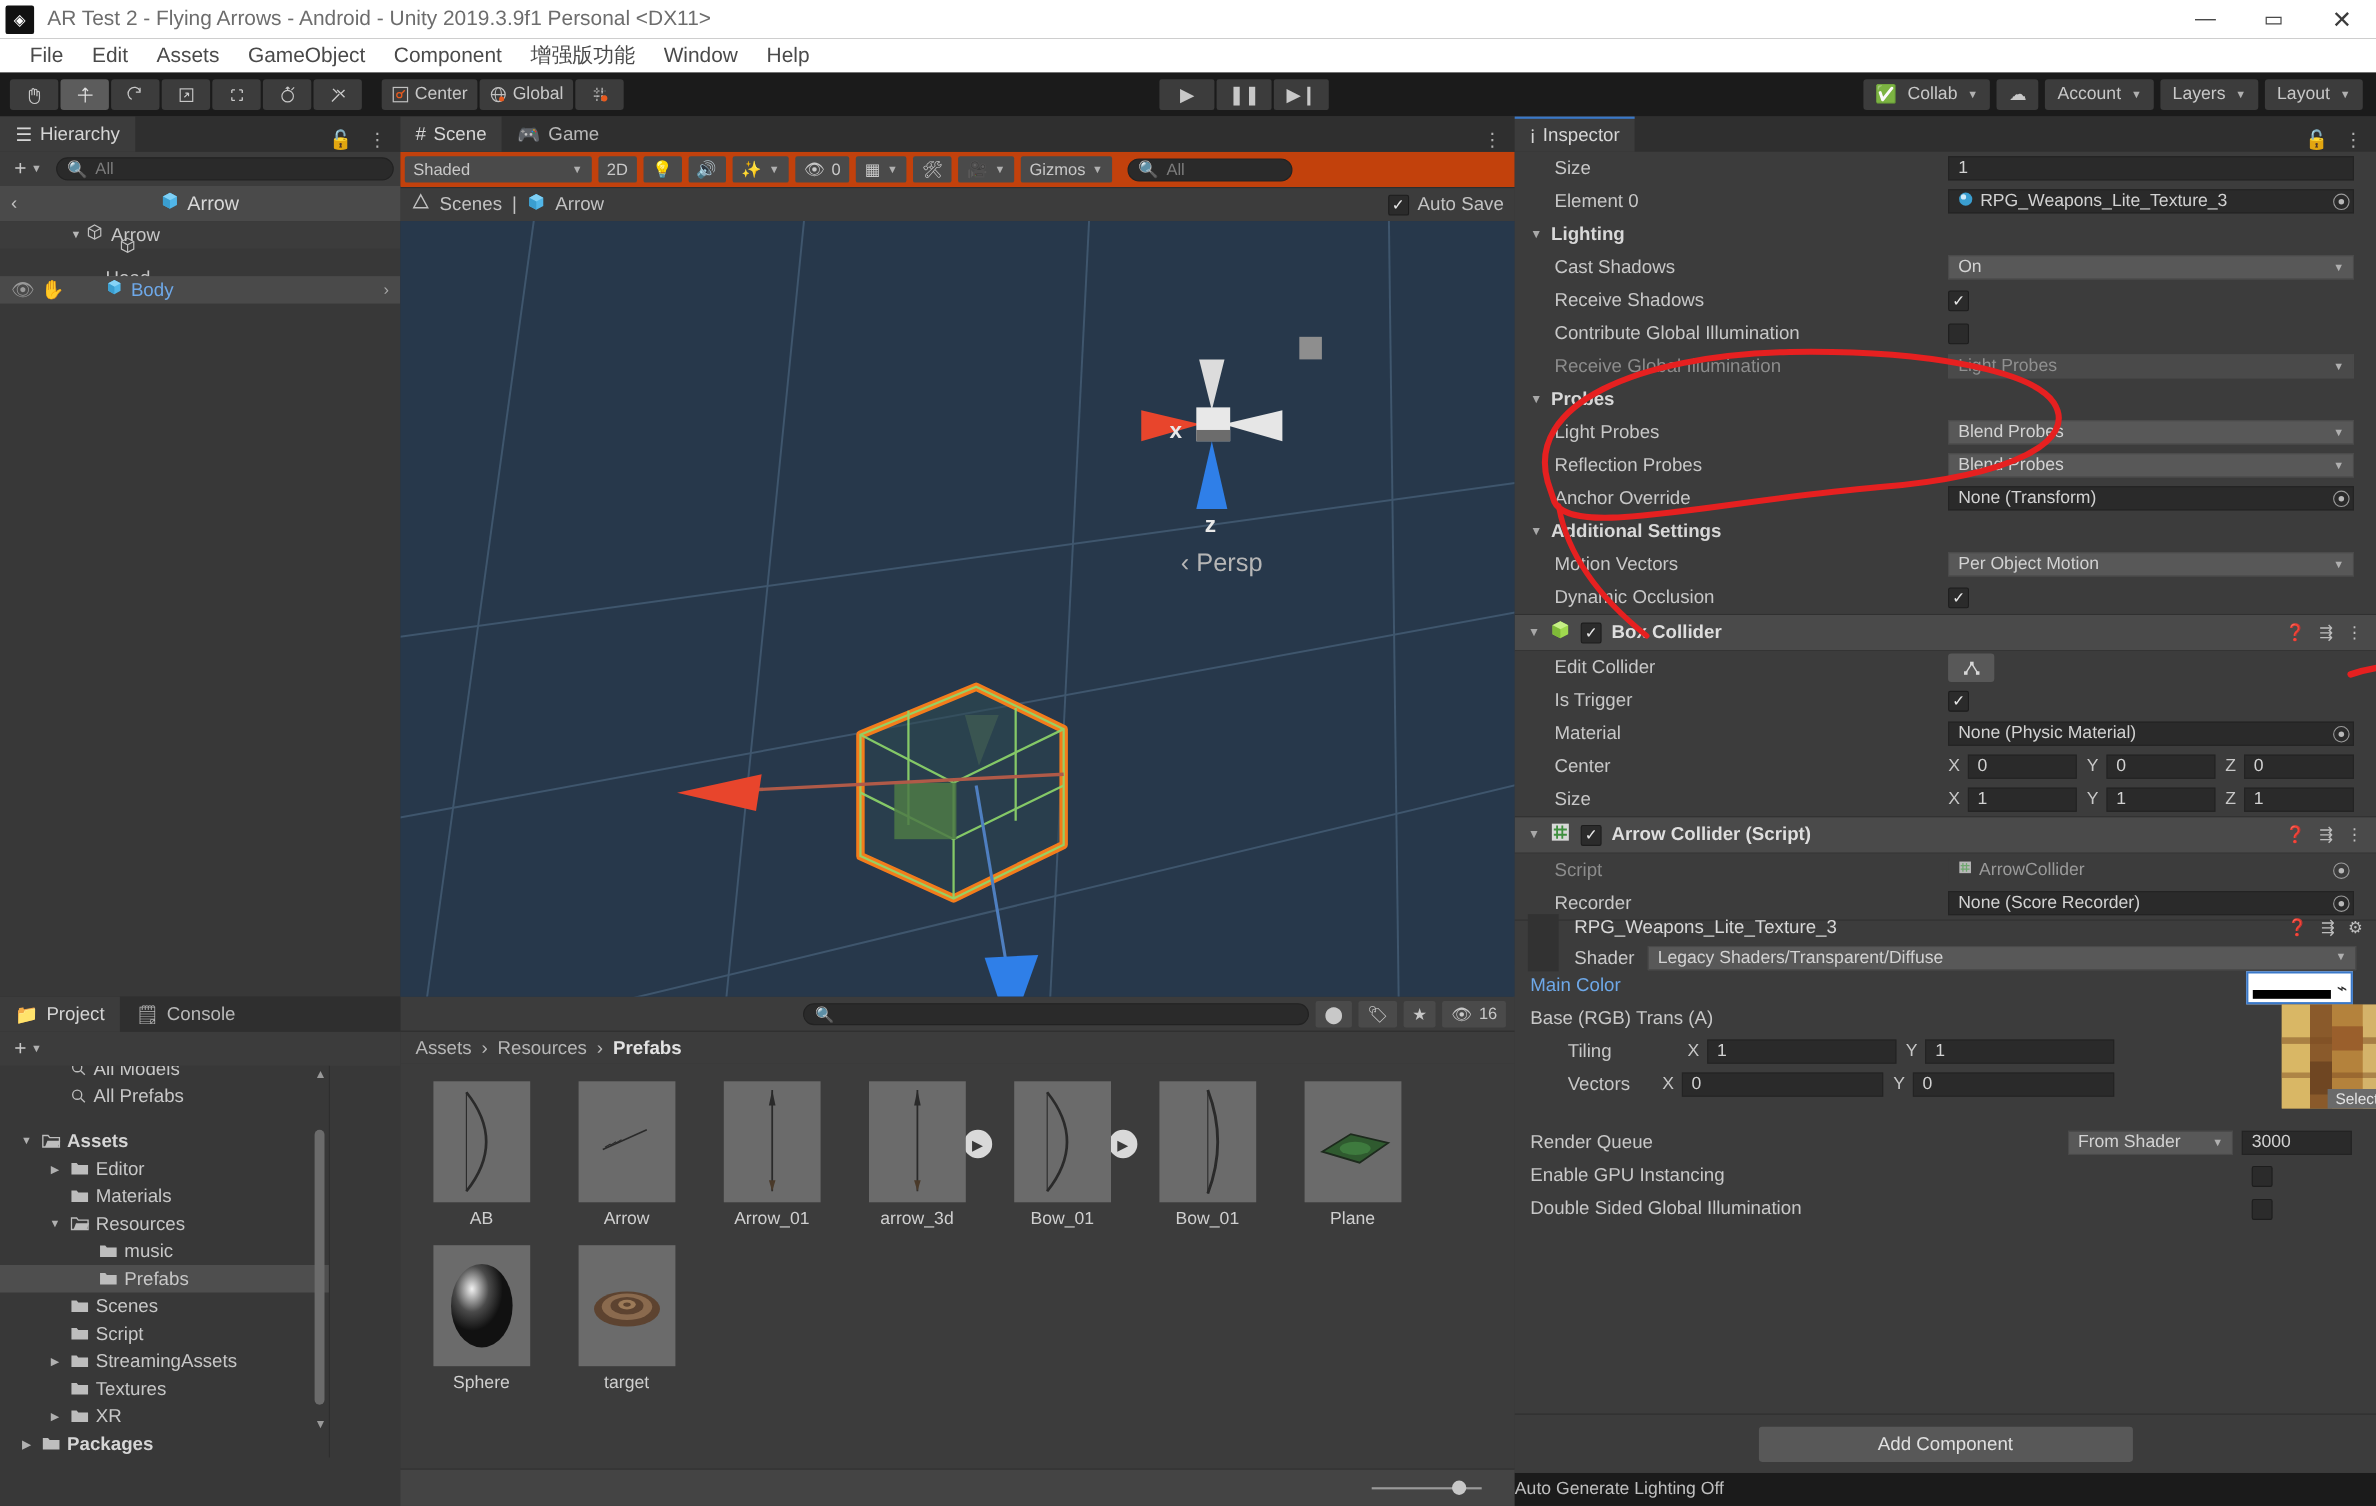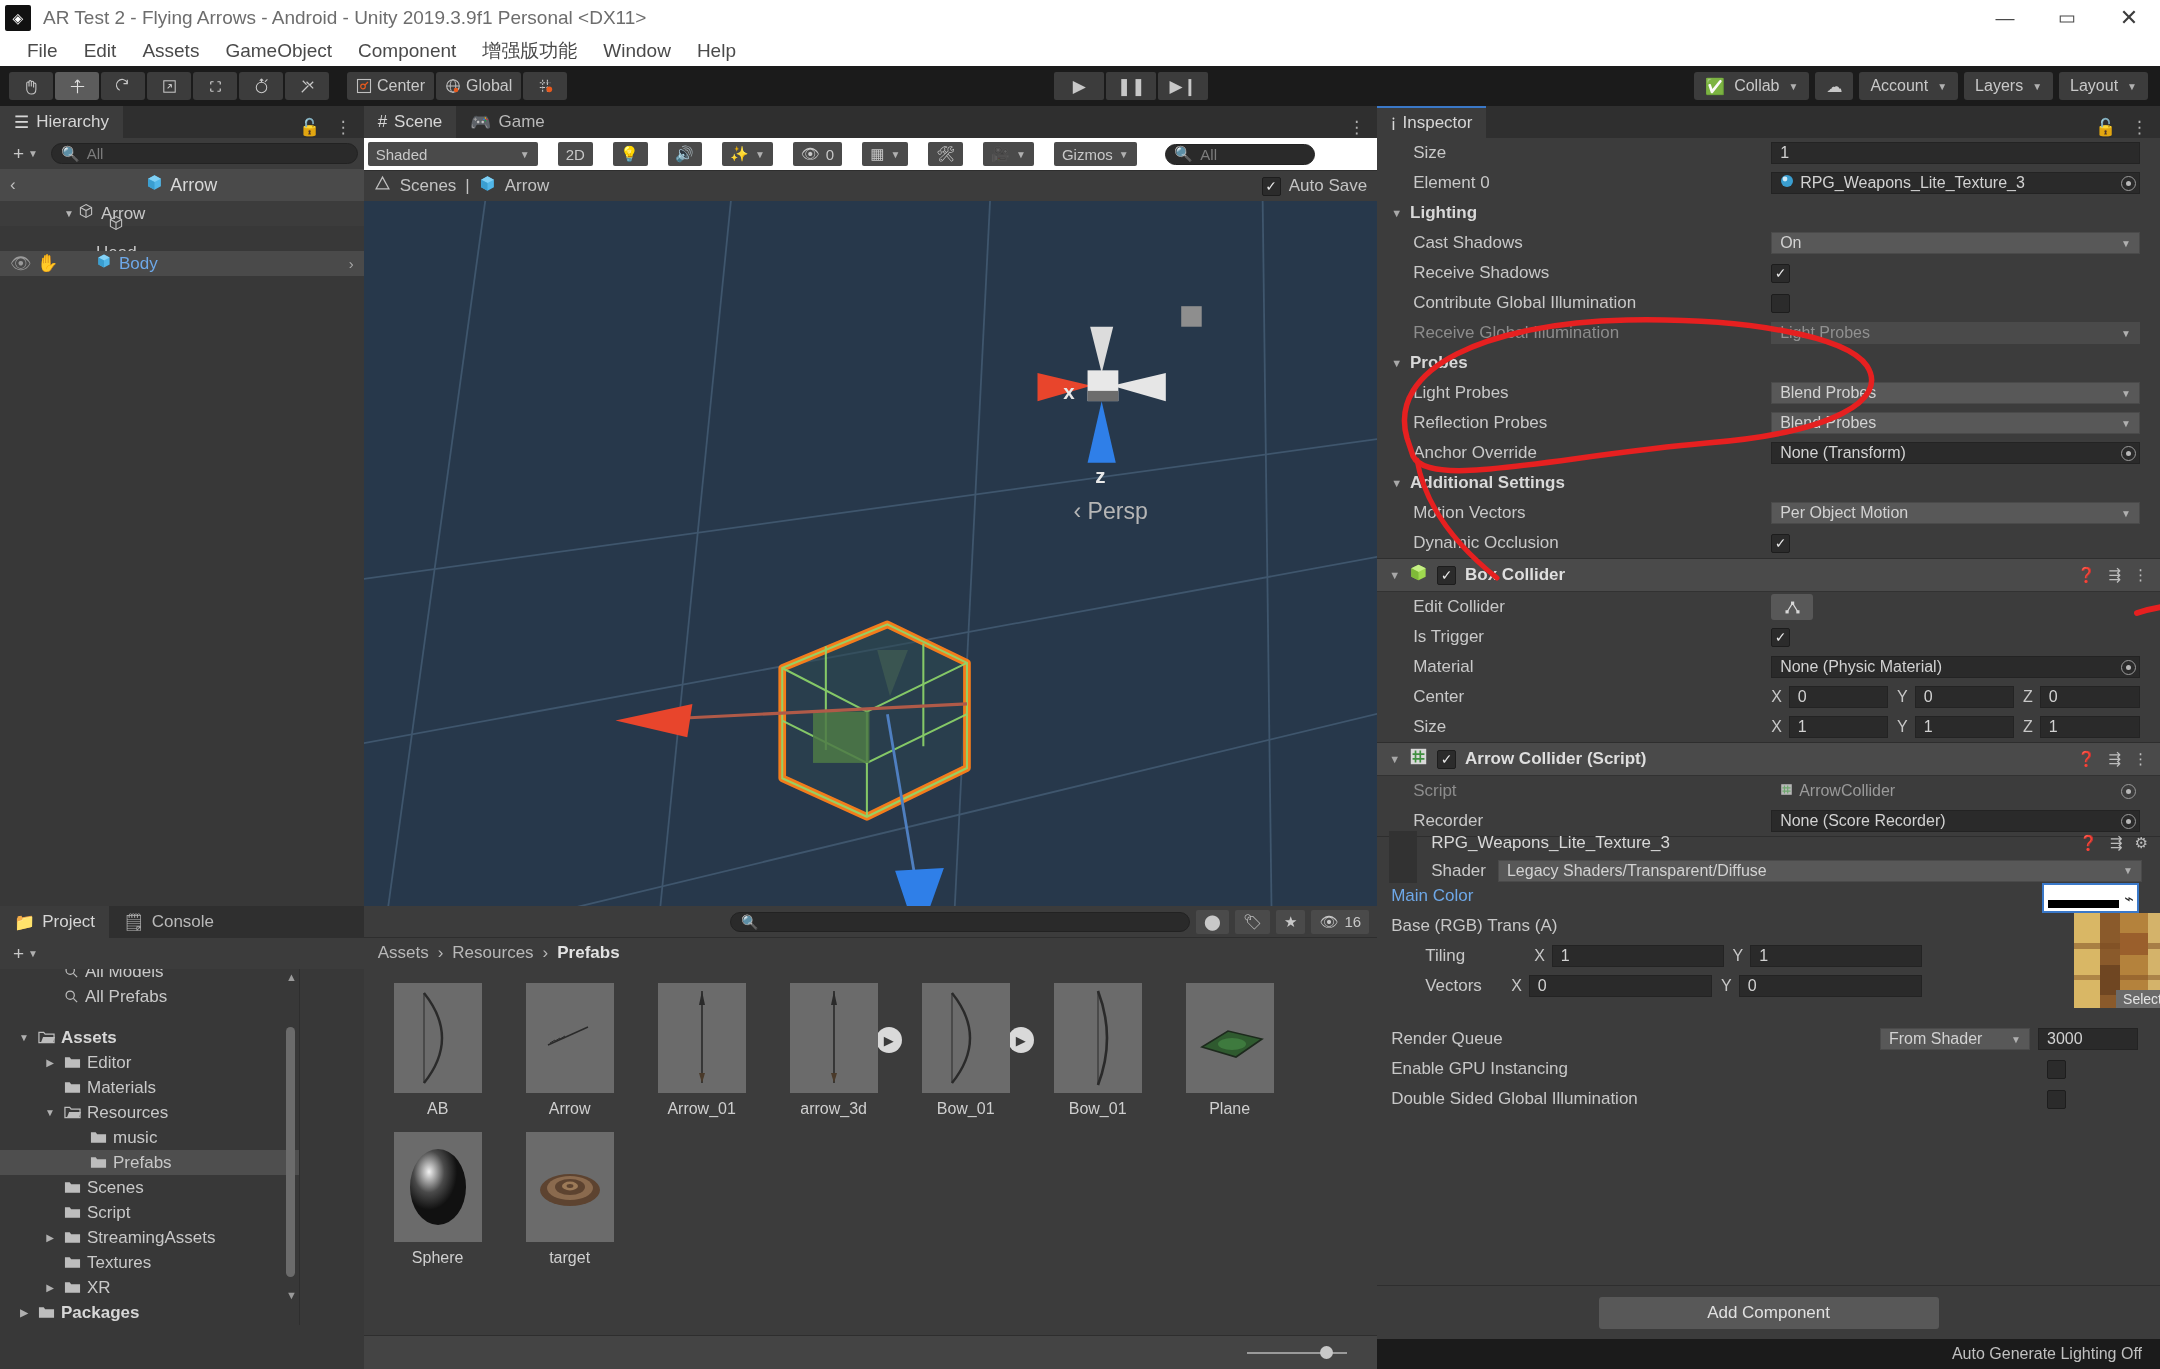--- a/index.html
+++ b/index.html
@@ -65,21 +65,21 @@
   .hrow { height:25px; display:flex; align-items:center; font-size:17px; color:#c8c8c8; position:relative; }
   .hrow.alt { background:#3c3c3c; }
   .hrow.sel-body { background:#4a4a4a; }
   .hrow .gut { width:60px; display:flex; align-items:center; gap:6px; padding-left:10px; color:#9a9a9a; }
   .hrow .arrow { width:18px; text-align:center; font-size:10px; color:#b6b6b6; }
   .hrow .lbl { display:flex; align-items:center; gap:7px; }
   .hrow .chev { position:absolute; right:10px; color:#a8a8a8; font-size:15px; }
   .blue-txt { color:#6ea8e8; }
 
   
-  .scene-tb { height:32px; background:#ffffff; display:flex; align-items:center; padding:0 4px; gap:20px; flex:none; }
+  .scene-tb { height:32px; background:#c2410c; display:flex; align-items:center; padding:0 4px; gap:6px; flex:none; }
   .sbtn { height:24px; display:flex; align-items:center; padding:0 8px; background:#4a4a4a;
           border-radius:2px; color:#c8c8c8; font-size:15px; gap:6px; }
   .shaded { width:170px; justify-content:space-between; }
   .scene-bar2 { height:31px; background:#3c3c3c; display:flex; align-items:center; padding:0 10px;
                 gap:9px; font-size:17px; color:#c3c3c3; flex:none; border-top:1px solid #2e2e2e; }
   .scene-view { flex:1 1 auto; position:relative; overflow:hidden; background:#27384b; min-height:0; }
   .scene-view svg { position:absolute; inset:0; }
 
   
   .proj-top { height:31px; background:#3c3c3c; display:flex; align-items:center; padding:0 6px; gap:8px; flex:none; }
@@ -135,21 +135,21 @@
   .xyz .cell .ax { color:#c8c8c8; font-size:16px; }
   .xyz .cell .bx { flex:1 1 auto; height:22px; background:#2a2a2a; border:1px solid #232323;
                    display:flex; align-items:center; padding:0 8px; color:#d2d2d2; font-size:16px; }
   .mat-hdr { height:40px; display:flex; align-items:center; gap:14px; padding:0 12px; background:#3c3c3c; flex:none; }
   .mat-swatch { width:28px; height:52px; background:#323232; }
   .addcomp-wrap { height:54px; display:flex; align-items:center; justify-content:center; flex:none;
                   border-top:1px solid #2e2e2e; }
   .addcomp { width:340px; height:32px; background:#585858; border-radius:3px; display:flex;
              align-items:center; justify-content:center; color:#e0e0e0; font-size:17px; }
   .statusbar { height:30px; background:#1b1b1b; display:flex; align-items:center;
-               justify-content:flex-end; padding-right:18px; color:#c0c0c0; font-size:16px; flex:none; }
+               justify-content:flex-start; padding-right:18px; color:#c0c0c0; font-size:16px; flex:none; }
   .vscroll { position:absolute; right:2px; top:0; bottom:0; width:13px; }
   .vscroll .tri { position:absolute; left:2px; color:#9a9a9a; font-size:11px; }
   .annot { position:absolute; pointer-events:none; inset:0; }
   .texpreview { width:95px; height:95px; position:relative; overflow:hidden;margin-left:32px; }
   .texsel { position:absolute; right:0; bottom:0; background:#6a6a6a; color:#e4e4e4;
             font-size:14px; padding:1px 7px; }
   .colorfield { width:97px; height:30px; border:2px solid #3a78c8; background:#fff; position:relative; }
   .colorfield .dark { position:absolute; left:4px; right:18px; bottom:3px; height:8px; background:#000; }
   .eyedrop { position:absolute; right:3px; top:4px; color:#2a2a2a; font-size:16px; }
 </style>

